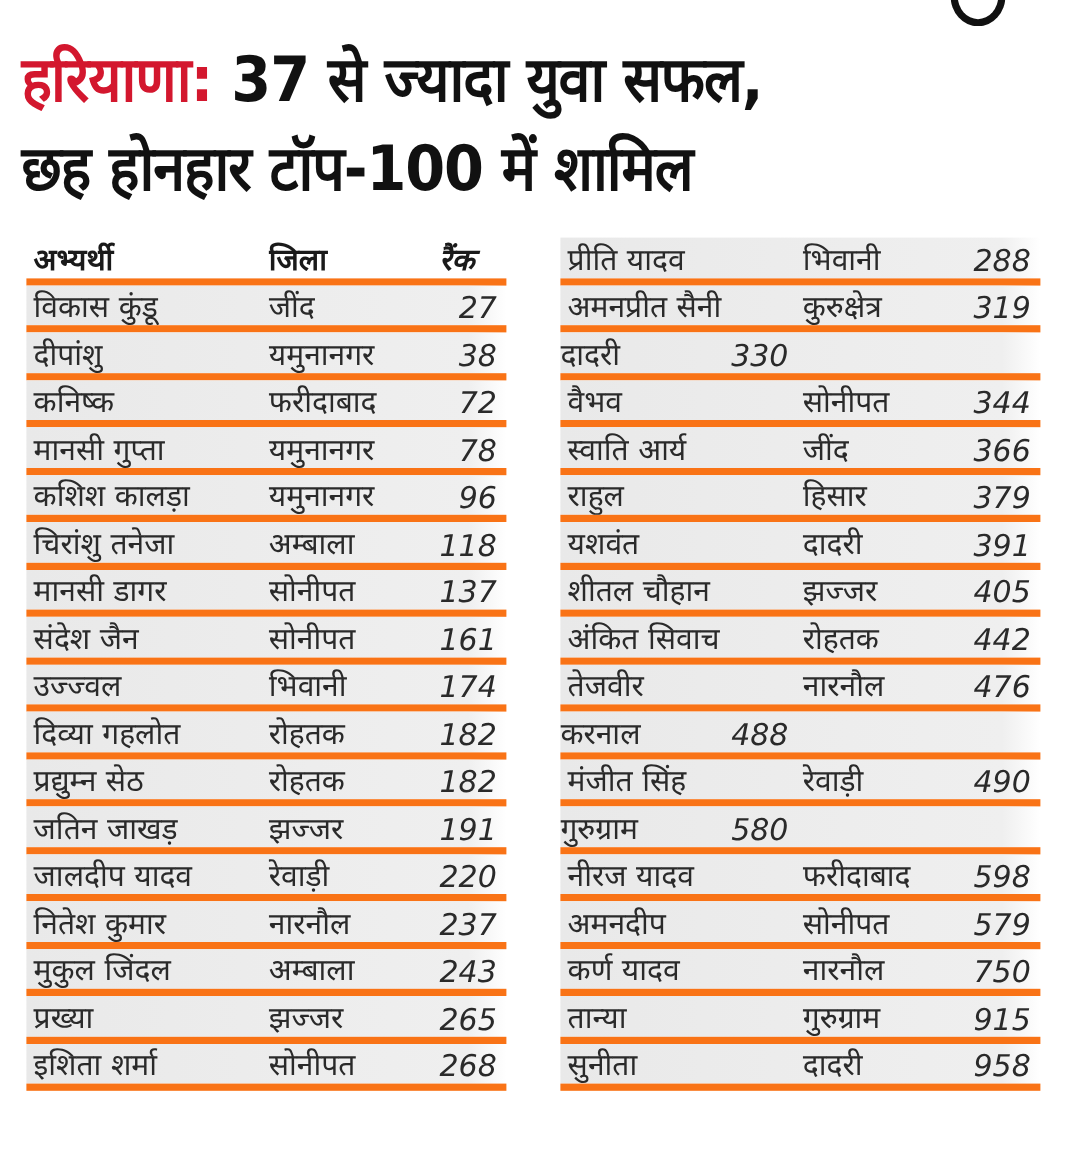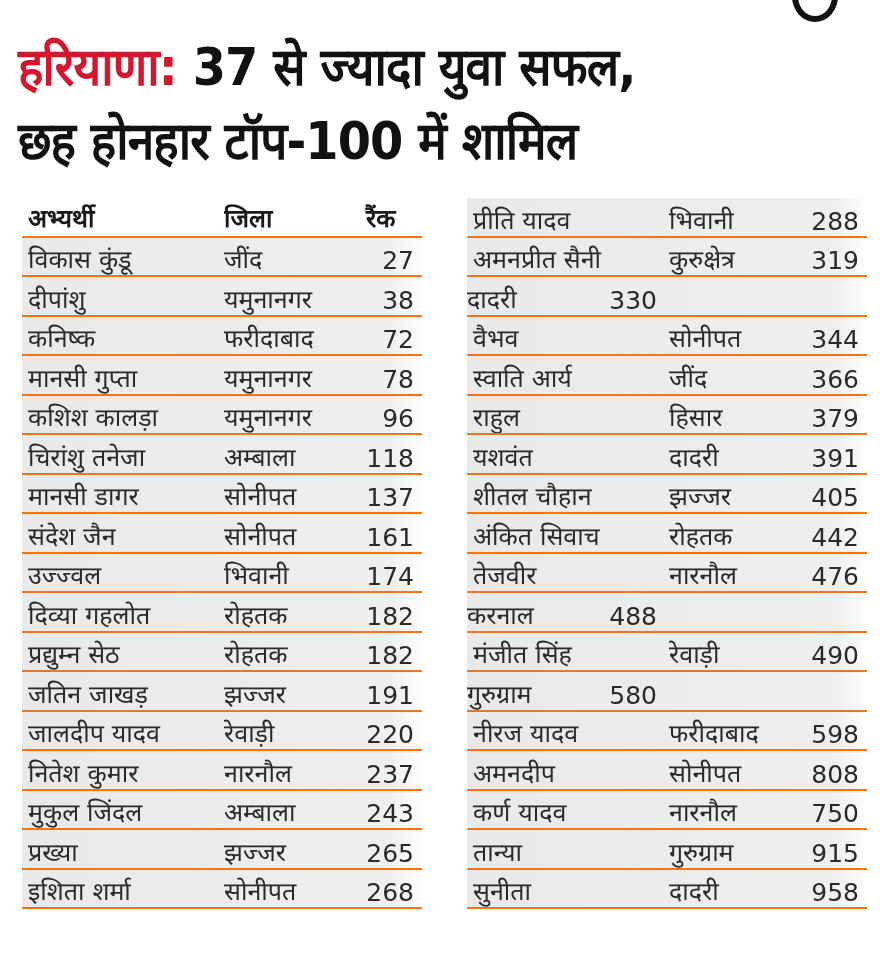--- a/index.html
+++ b/index.html
@@ -56,34 +56,34 @@
   .tbl.right {
     width: 400px;
   }
   .row {
     display: flex;
     align-items: center;
     height: 39.5px;
     font-size: 25px;
     color: #2a2a2a;
     box-sizing: border-box;
-    border-bottom: 2px solid #f97316;
+    border-bottom: 6px solid #f97316;
   }
   .row.data {
     background: linear-gradient(to right, #e9e9e9 0%, #ededed 60%, #efefef 92%, rgba(239,239,239,0) 100%);
     align-items: flex-end;
   }
   .row.header {
     font-weight: bold;
     color: #1a1a1a;
     background: transparent;
   }
   .c-name { width: 196px; padding-left: 6px; white-space: nowrap; overflow: hidden; }
   .c-dist { width: 138px; white-space: nowrap; overflow: hidden; }
-  .c-rank { width: 60px; text-align: right; padding-right: 8px; box-sizing: border-box; }
+  .c-rank { width: 60px; text-align: right; padding-right: 8px; box-sizing: border-box; font-style: italic; }
   .row.header .c-rank { text-align: left; padding-left: 4px; }
 </style>
 </head>
 <body>
 
 <div class="top-blob"></div>
 
 <div class="headline">
   <div><span class="accent">हरियाणा:</span><span> 37 से ज्यादा युवा सफल,</span></div>
   <div>छह होनहार टॉप-100 में शामिल</div>
@@ -246,21 +246,21 @@
         <span class="c-rank">580</span>
       </div>
       <div class="row data">
         <span class="c-name">नीरज यादव</span>
         <span class="c-dist">फरीदाबाद</span>
         <span class="c-rank">598</span>
       </div>
       <div class="row data">
         <span class="c-name">अमनदीप</span>
         <span class="c-dist">सोनीपत</span>
-        <span class="c-rank">808</span>
+        <span class="c-rank">579</span>
       </div>
       <div class="row data">
         <span class="c-name">कर्ण यादव</span>
         <span class="c-dist">नारनौल</span>
         <span class="c-rank">750</span>
       </div>
       <div class="row data">
         <span class="c-name">तान्या</span>
         <span class="c-dist">गुरुग्राम</span>
         <span class="c-rank">915</span>

